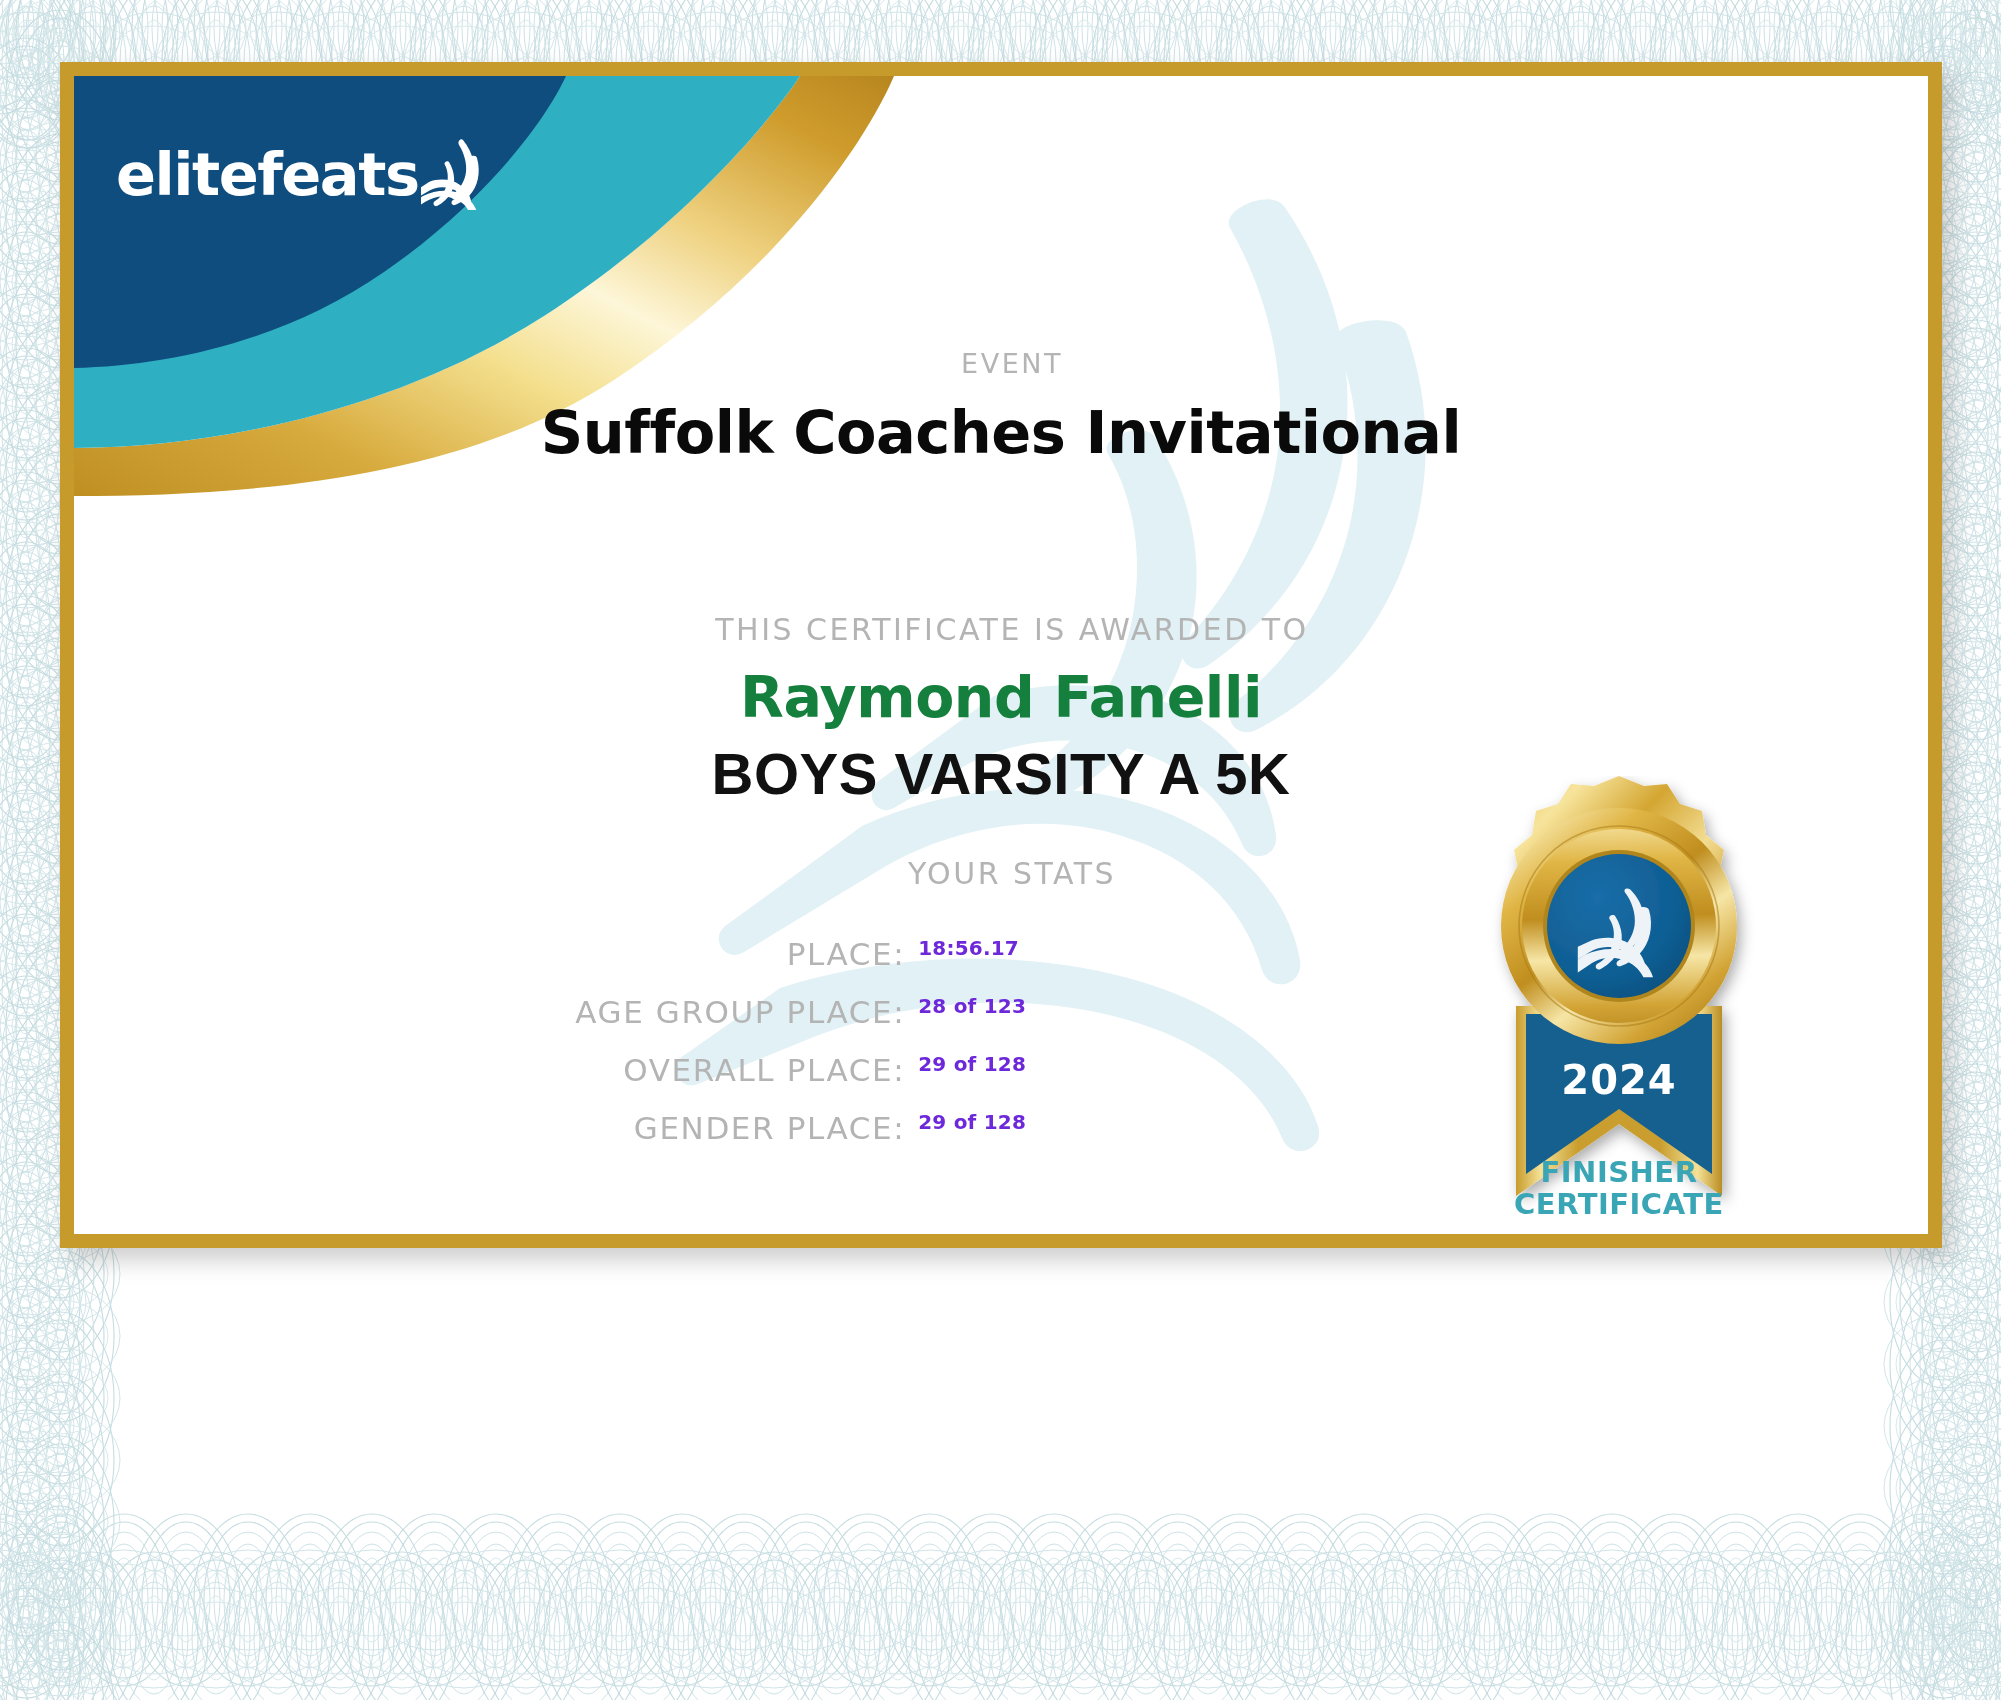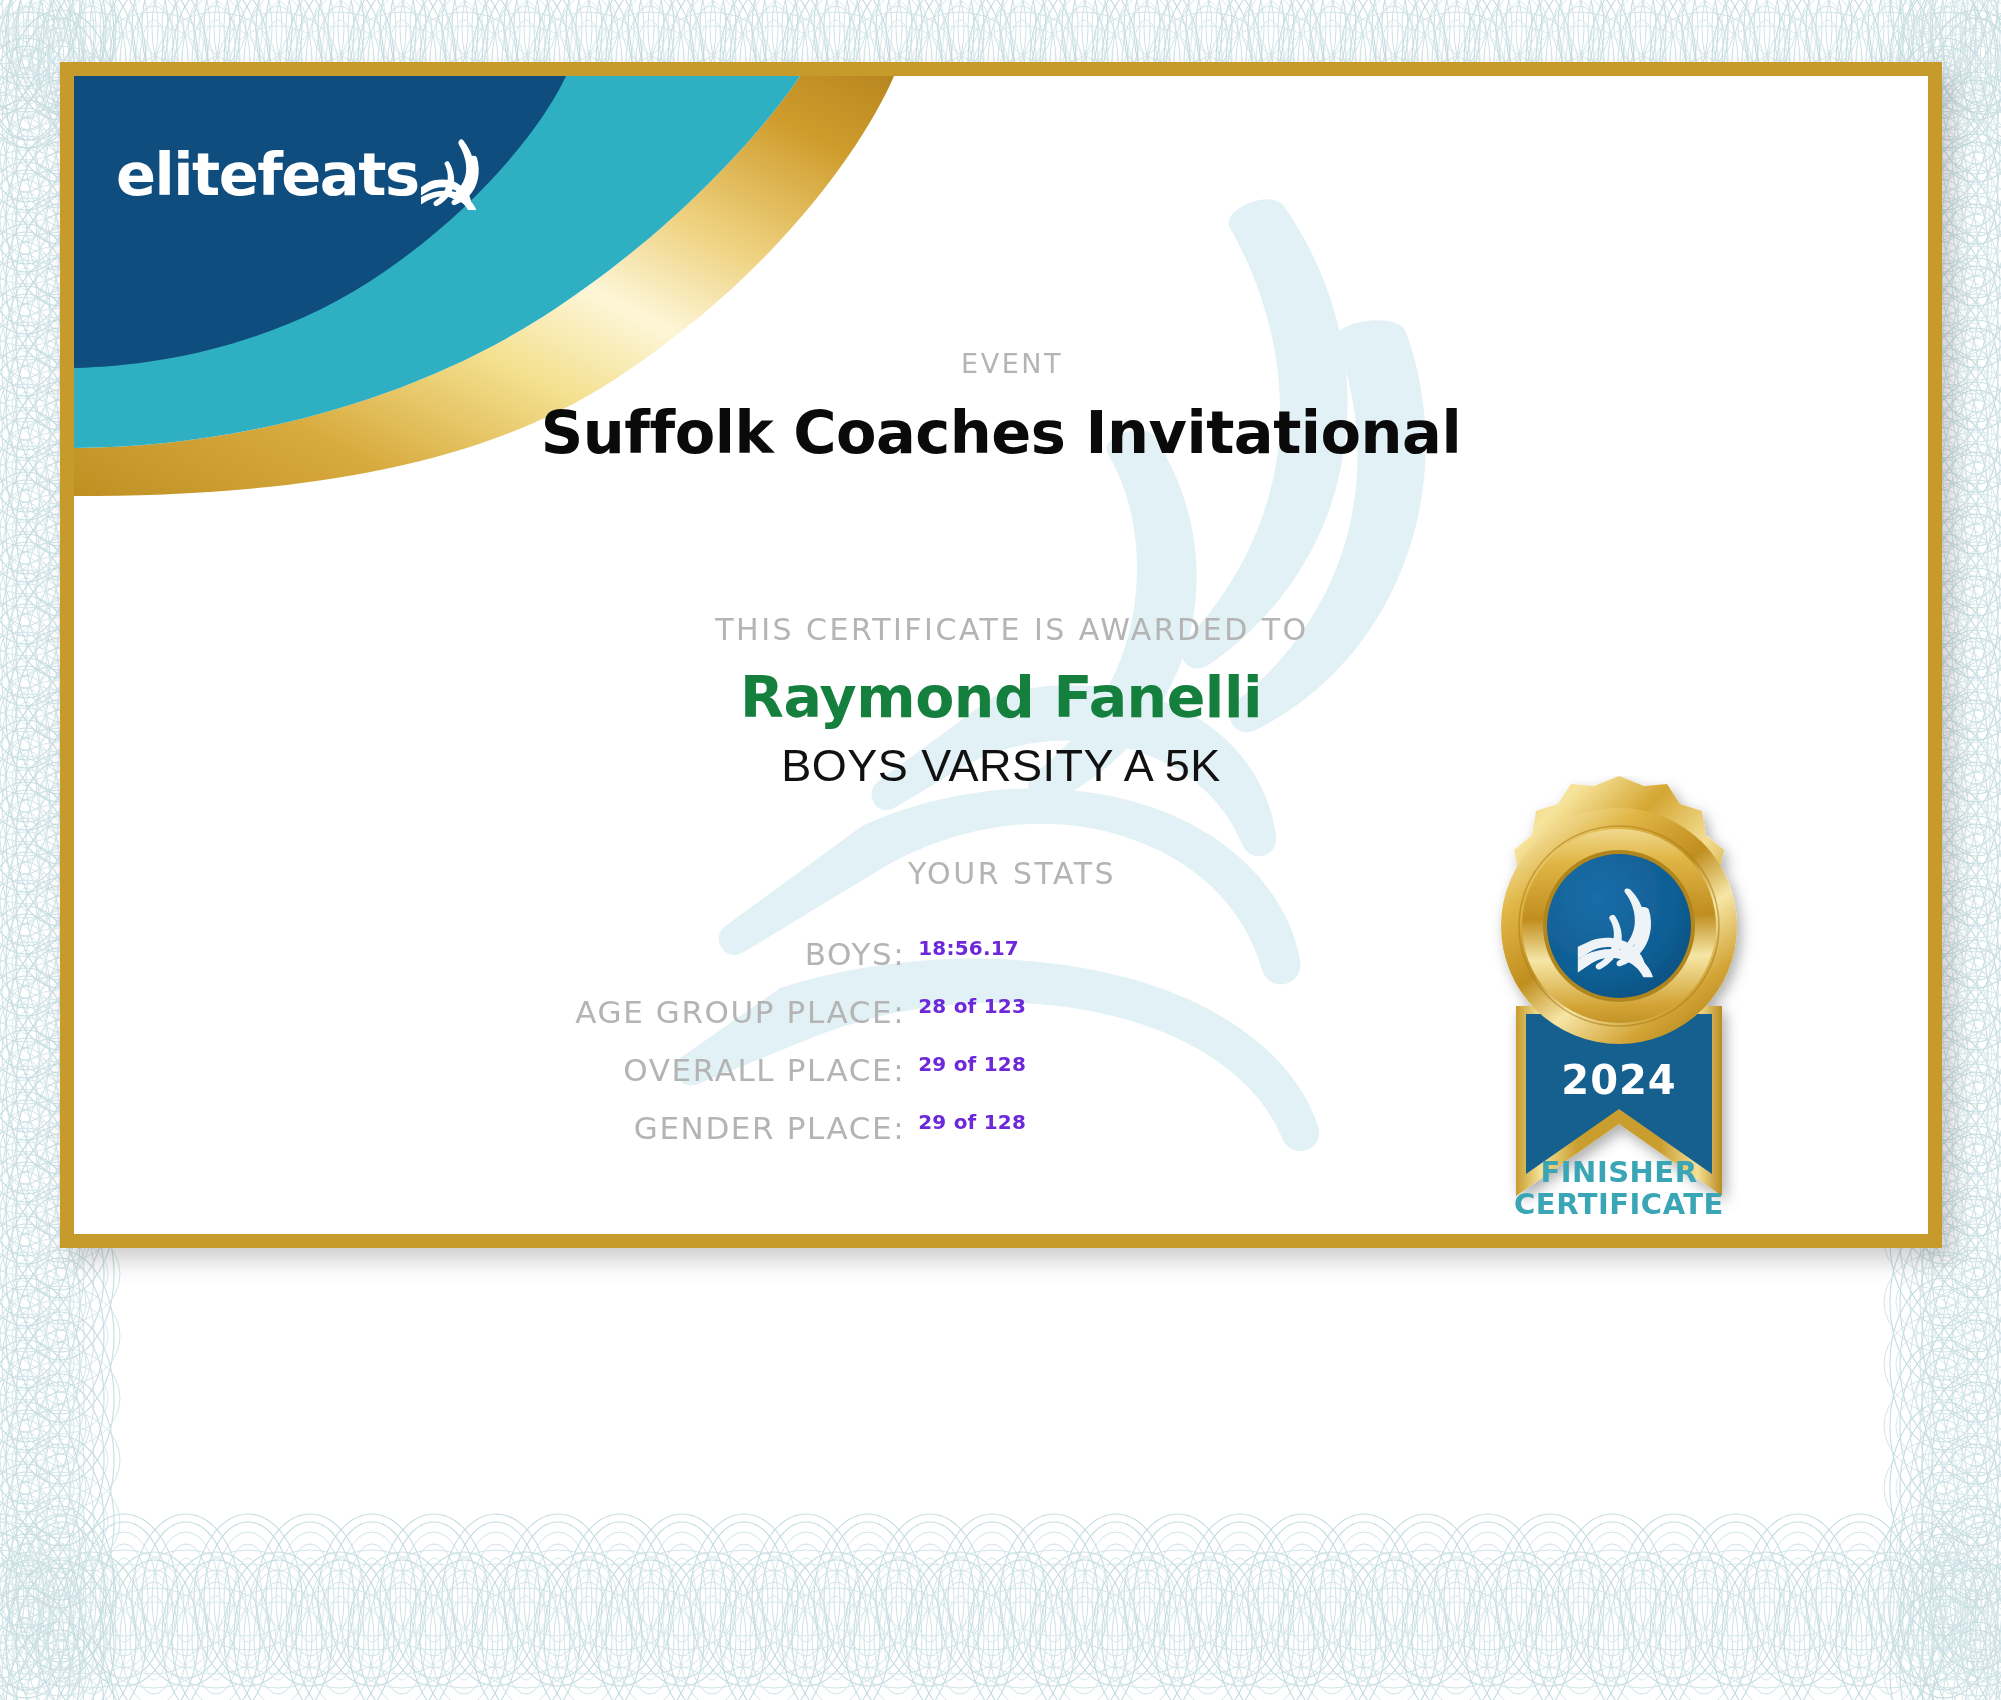--- a/index.html
+++ b/index.html
@@ -118,22 +118,22 @@
     font-family: "DejaVu Sans", sans-serif;
     font-weight: 700;
     font-size: 57px;
     color: #15803d;
     letter-spacing: -0.5px;
   }
   .division {
     position: absolute; left: 0; right: 0; top: 664px;
     text-align: center;
     font-family: "Liberation Sans", sans-serif;
-    font-weight: 400;
-    font-size: 45px;
+    font-weight: 700;
+    font-size: 58px;
     color: #111111;
     letter-spacing: 0.5px;
   }
 
   .stats-label { position: absolute; left: 0; right: 0; top: 780px; font-size: 30px; }
 
   
   .stats {
     position: absolute;
     left: 0;
@@ -351,21 +351,21 @@
       <div class="label event-label">EVENT</div>
       <div class="event-name">Suffolk Coaches Invitational</div>
 
       <div class="label awarded-label">THIS CERTIFICATE IS AWARDED TO</div>
       <div class="recipient">Raymond Fanelli</div>
       <div class="division">BOYS VARSITY A 5K</div>
 
       <div class="label stats-label">YOUR STATS</div>
 
       <div class="stats">
-        <div class="stat-label">BOYS:</div>
+        <div class="stat-label">PLACE:</div>
         <div class="stat-value">18:56.17</div>
         <div class="stat-label">AGE GROUP PLACE:</div>
         <div class="stat-value">28 of 123</div>
         <div class="stat-label">OVERALL PLACE:</div>
         <div class="stat-value">29 of 128</div>
         <div class="stat-label">GENDER PLACE:</div>
         <div class="stat-value">29 of 128</div>
       </div>
 
       <svg class="badge" viewBox="0 0 330 480">

